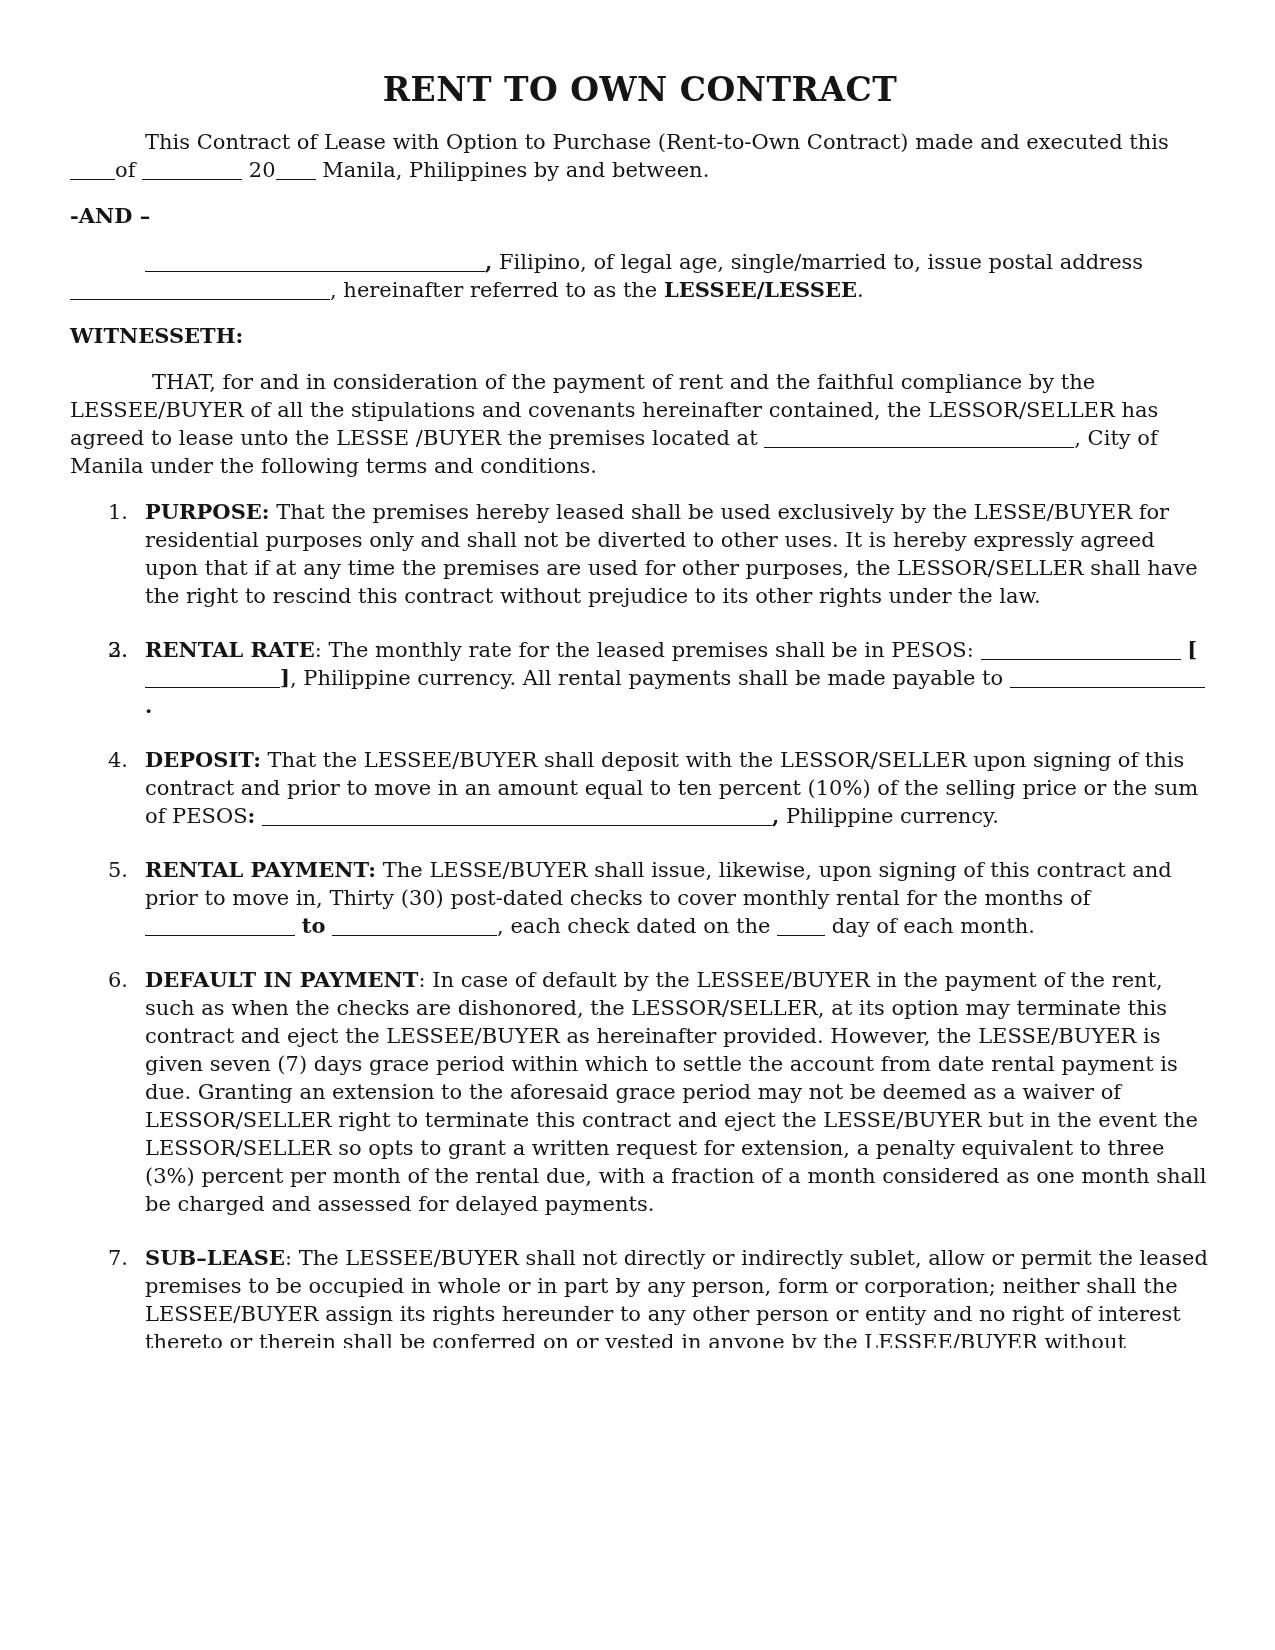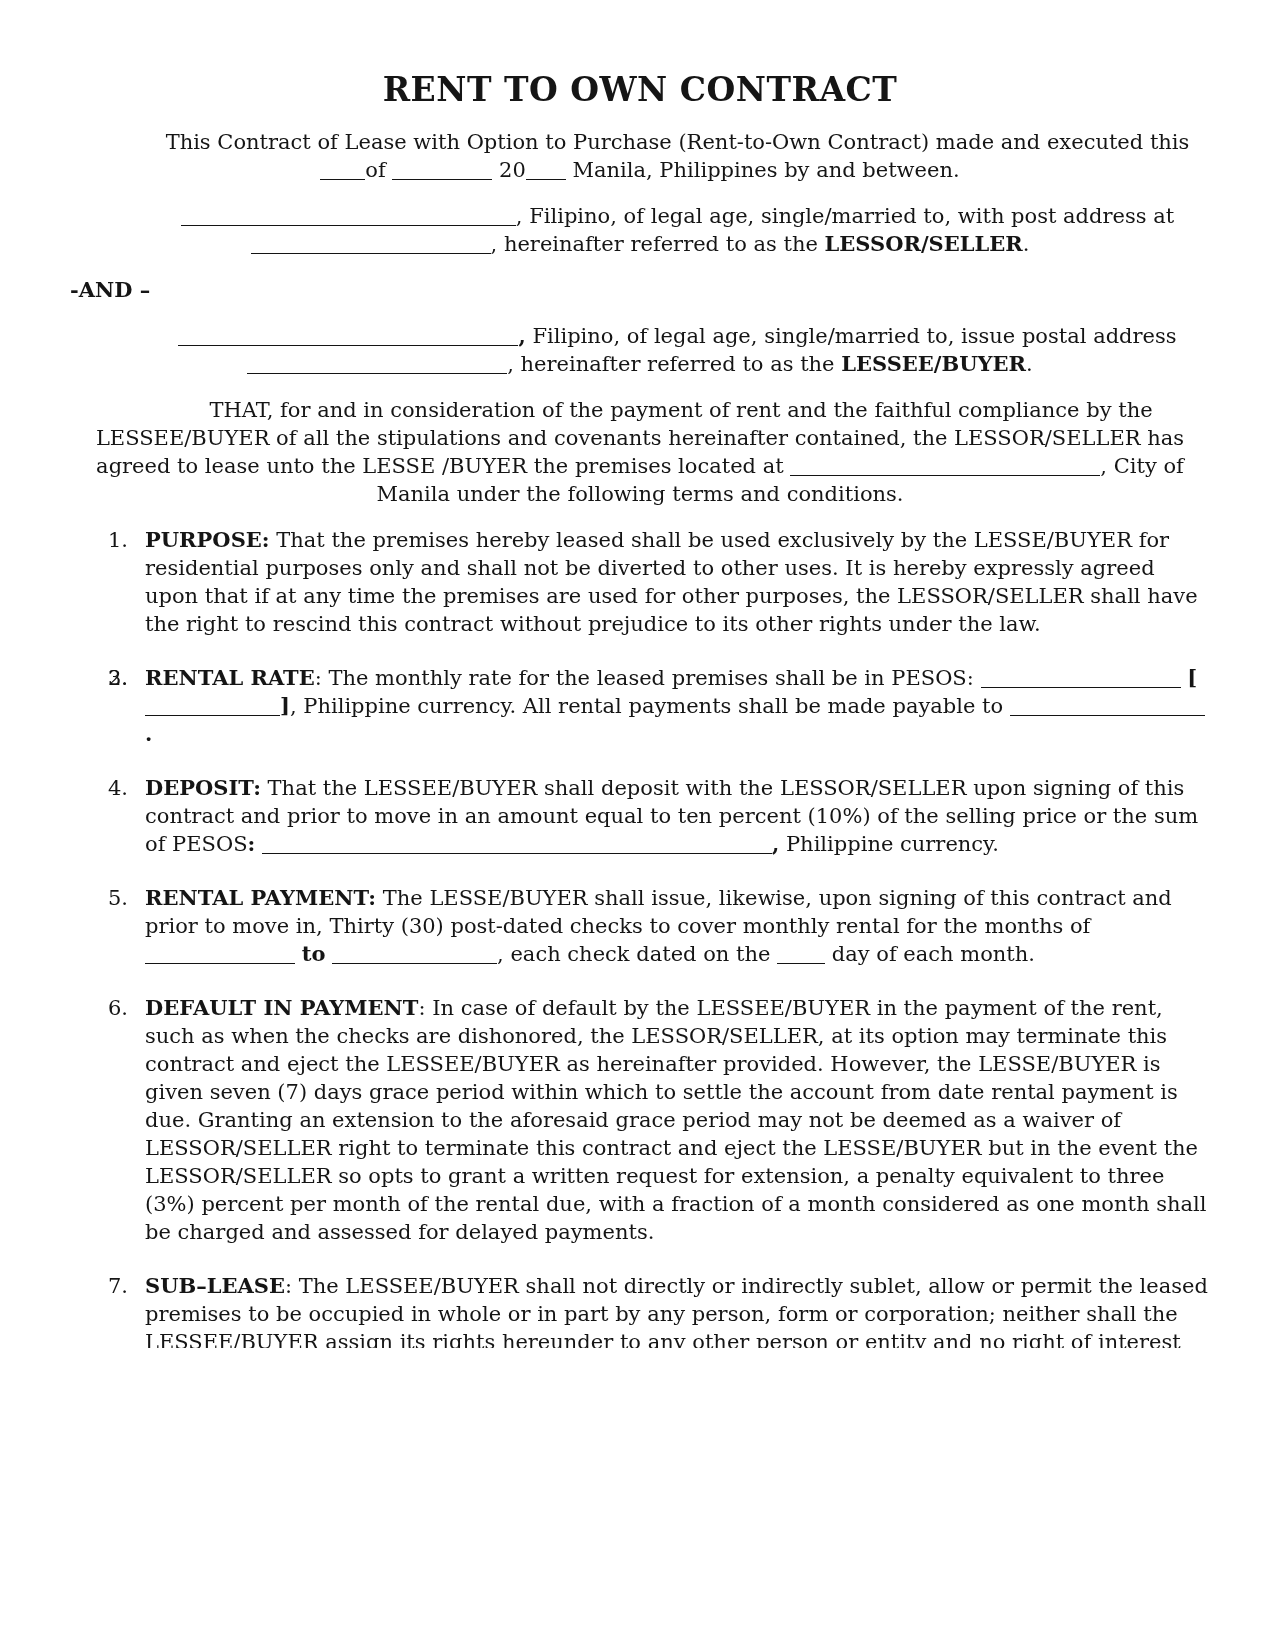--- a/index.html
+++ b/index.html
@@ -23,21 +23,21 @@
   .title {
     text-align: center;
     font-weight: bold;
     font-size: 33px;
     line-height: 40px;
     margin: 0 0 18px 0;
     letter-spacing: 0.5px;
   }
   p.para {
     margin: 0 0 18px 0;
-    text-align: center;
+    text-align: left;
   }
   p.ind  { text-indent: 75px; }
   p.ind3 { text-indent: 82px; }
   p.center {
     margin: 14px 0 18px 0;
     font-weight: bold;
   }
   .b { font-weight: bold; }
   .blank {
     display: inline-block;
@@ -59,26 +59,26 @@
 </style>
 </head>
 <body>
 
 <div class="page">
 
   <div class="title">RENT TO OWN CONTRACT</div>
 
   <p class="para ind"><span>This Contract of Lease with Option to Purchase (Rent-to-Own Contract) made and executed this </span><span class="blank" style="width: 45px;"></span><span>of </span><span class="blank" style="width: 100px;"></span><span> 20</span><span class="blank" style="width: 40px;"></span><span> Manila, Philippines by and between.</span></p>
 
-  <p class="para ind"><span class="blank" style="width: 335px;"></span><span>, Filipino, of legal age, single/married to, with post address at </span><span class="blank" style="width: 240px;"></span><span>, hereinafter referred to as the </span><span class="b">LESSOR/SELLER</span><span>.</span></p>
 
   <p class="center">-AND –</p>
 
-  <p class="para ind"><span class="blank" style="width: 340px;"></span><span class="b">,</span><span> Filipino, of legal age, single/married to, issue postal address </span><span class="blank" style="width: 260px;"></span><span>, hereinafter referred to as the </span><span class="b">LESSEE/BUYER</span><span>.</span></p>
+  <p class="para ind"><span class="blank" style="width: 340px;"></span><span class="b">,</span><span> Filipino, of legal age, single/married to, issue postal address </span><span class="blank" style="width: 260px;"></span><span>, hereinafter referred to as the </span><span class="b">LESSEE/LESSEE</span><span>.</span></p>
 
+  <p class="center">WITNESSETH:</p>
 
   <p class="para ind3"><span>THAT, for and in consideration of the payment of rent and the faithful compliance by the LESSEE/BUYER of all the stipulations and covenants hereinafter contained, the LESSOR/SELLER has agreed to lease unto the LESSE /BUYER the premises located at </span><span class="blank" style="width: 310px;"></span><span>, City of Manila under the following terms and conditions.</span></p>
 
   <div class="item">
     <span class="num">1.</span>
     <span class="body"><span class="b">PURPOSE:</span><span> That the premises hereby leased shall be used exclusively by the LESSE/BUYER for residential purposes only and shall not be diverted to other uses. It is hereby expressly agreed upon that if at any time the premises are used for other purposes, the LESSOR/SELLER shall have the right to rescind this contract without prejudice to its other rights under the law.</span></span>
   </div>
 
   <div class="item">
     <span class="num">2.</span>

